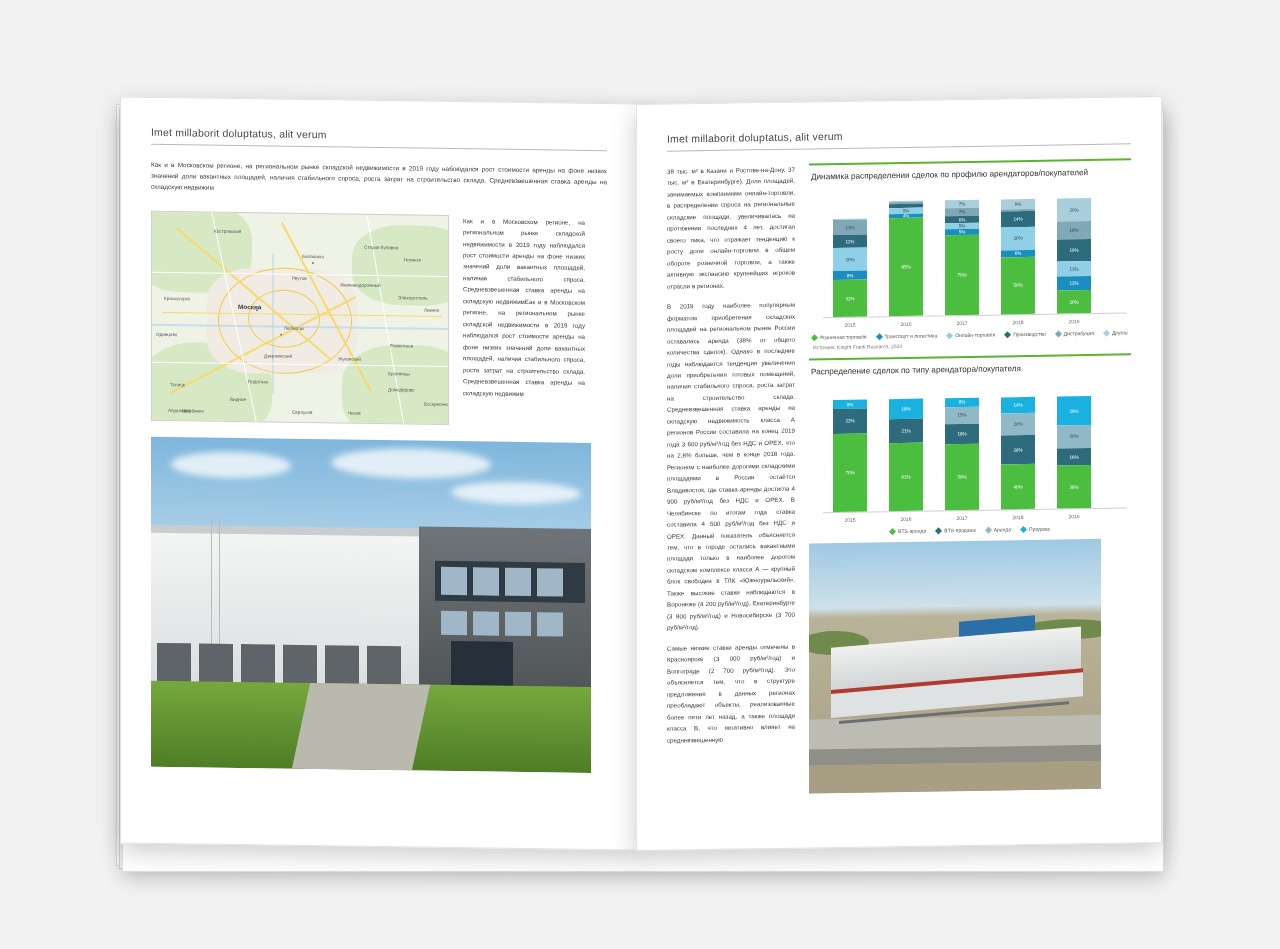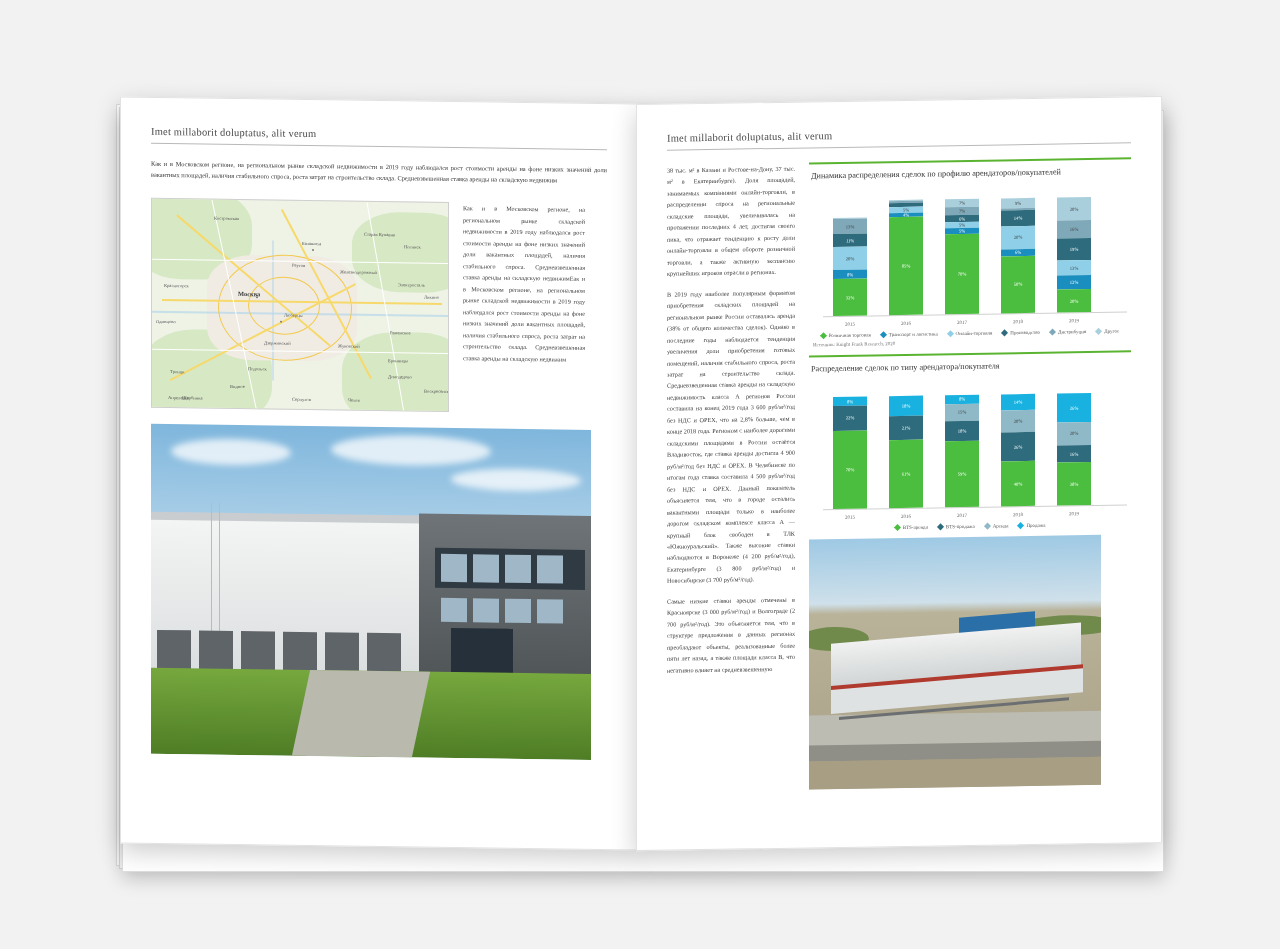--- a/index.html
+++ b/index.html
@@ -3,21 +3,21 @@
 <meta charset="utf-8">
 <style>
   html,body{margin:0;padding:0;}
   body{
     width:1280px;height:949px;overflow:hidden;
     background:#f2f2f2;
     font-family:"Liberation Sans", sans-serif;
     position:relative;
   }
   .spread{
-    position:absolute;left:112px;top:100px;width:1060px;height:780px;font-family:Liberation Serif, serif;
+    position:absolute;left:112px;top:100px;width:1060px;height:780px;
   }
   
   .edge{position:absolute;background:#fff;border:1px solid #ddd;}
   .edge.e1{left:10px;top:10px;width:1040px;height:760px;box-shadow:0 6px 18px rgba(0,0,0,.22);}
   .edge.e2{left:7px;top:7px;width:1040px;height:760px;}
   .edge.e3{left:4px;top:4px;width:1040px;height:760px;}
 
   .page{
     position:absolute;top:0;background:#fff;border:1px solid #e2e2e2;
     box-shadow:0 8px 26px rgba(0,0,0,.20);

